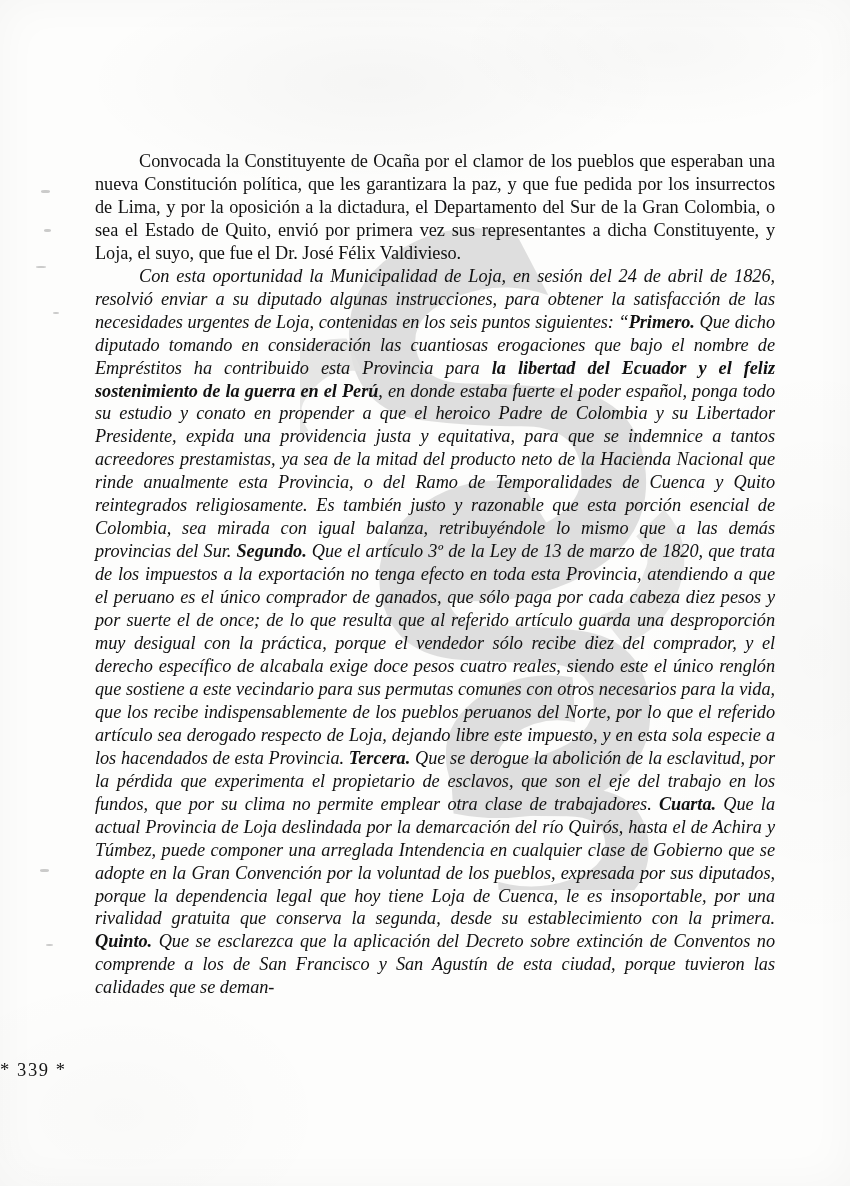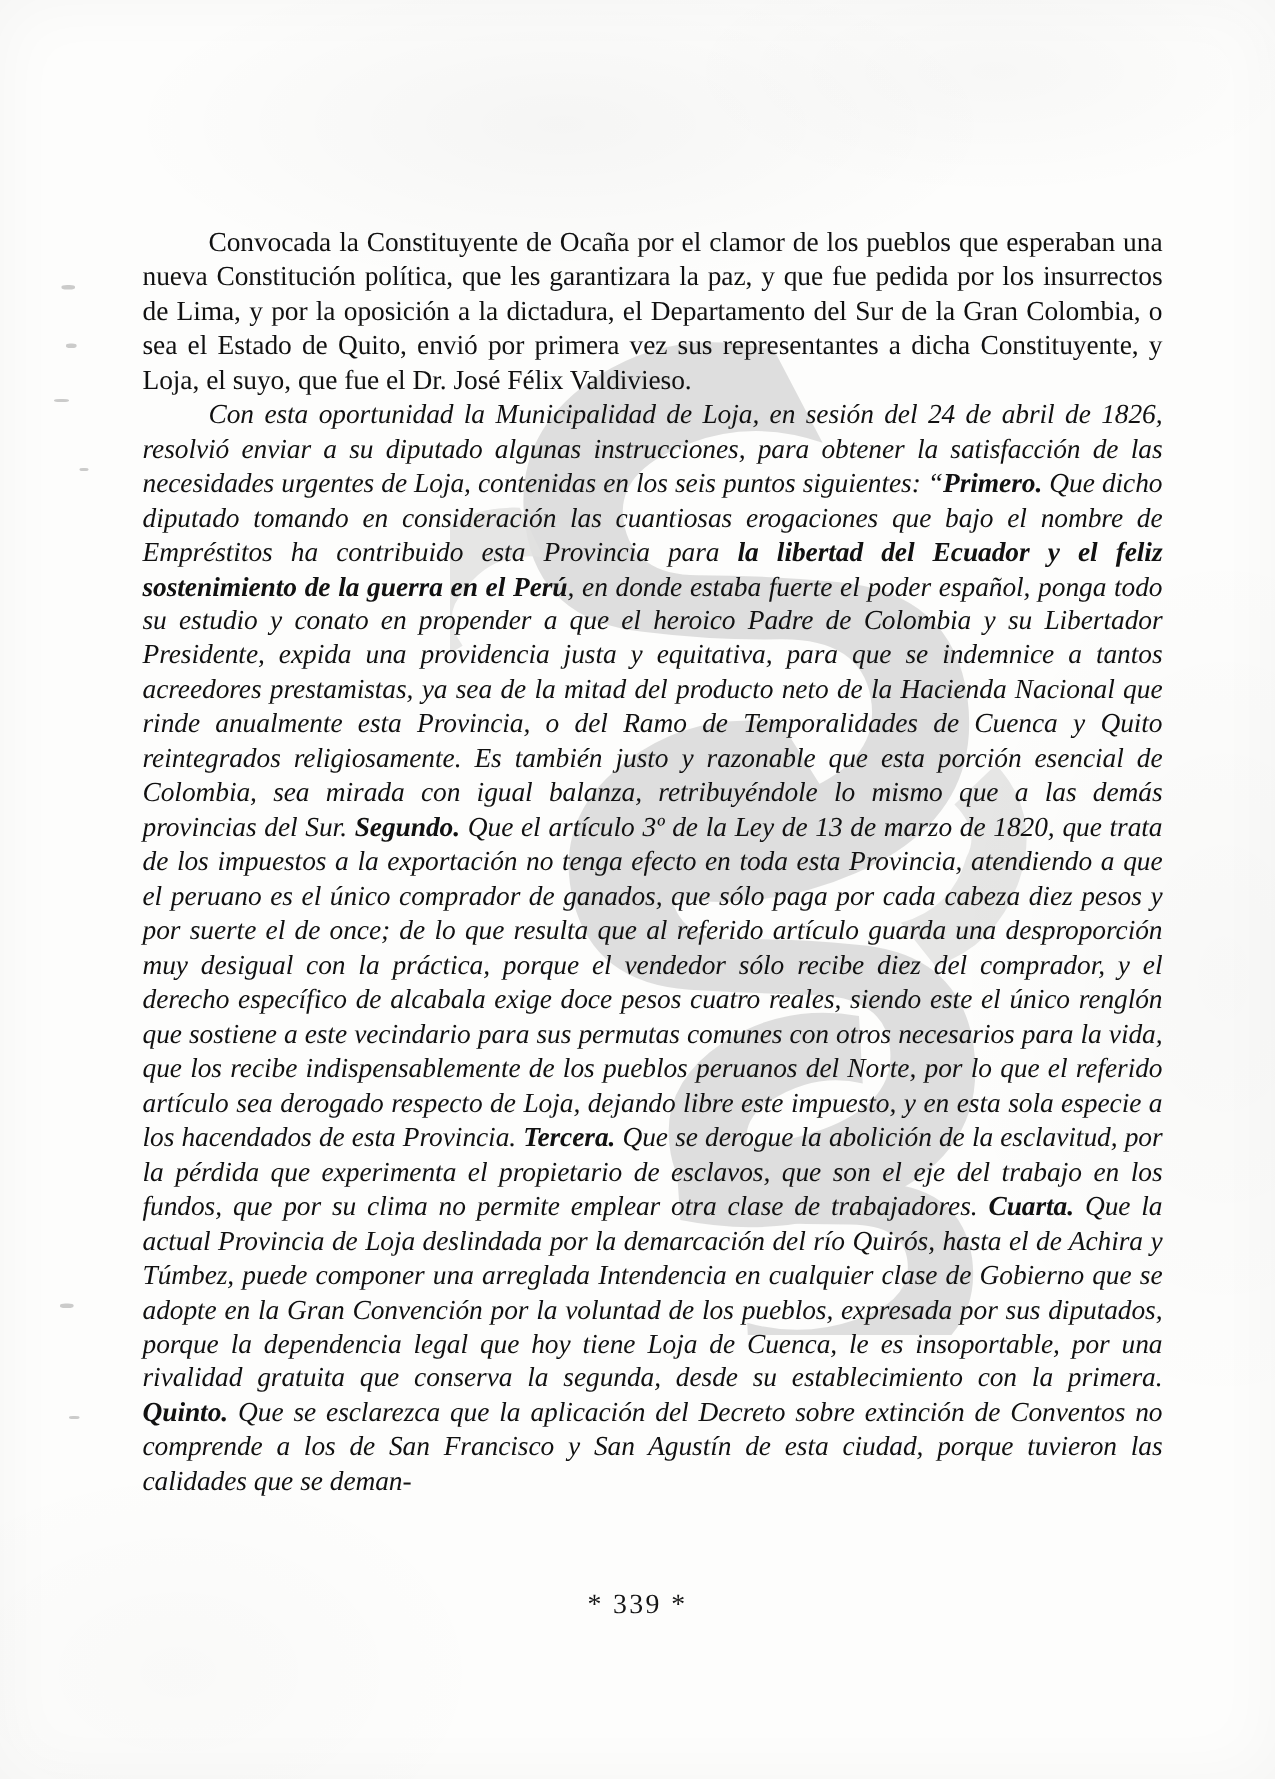--- a/index.html
+++ b/index.html
@@ -75,21 +75,20 @@
     pointer-events: none;
     border-radius: 40%;
     opacity: 0.75;
   }
 
   .folio {
     position: absolute;
     left: 0;
     right: 0;
     top: 1060px;
-    text-align: center;
     font-size: 18.5px;
     letter-spacing: 1.6px;
     color: #151515;
     z-index: 3;
   }
   .edge-shadow {
     position: absolute;
     inset: 0;
     z-index: 4;
     pointer-events: none;

